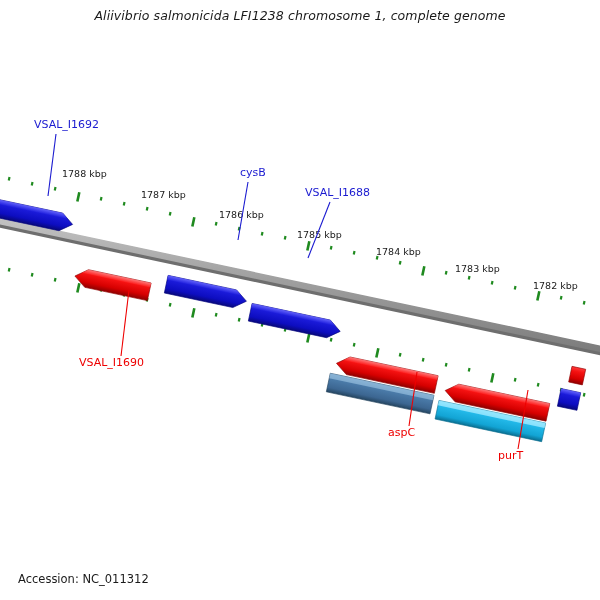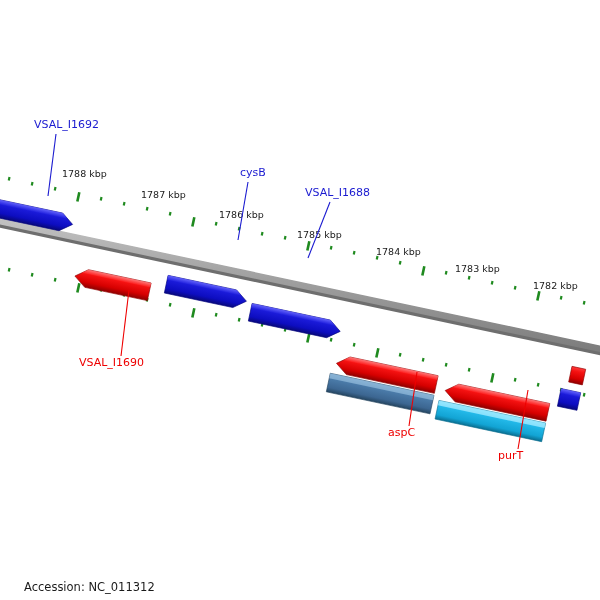--- a/index.html
+++ b/index.html
@@ -33,24 +33,23 @@
   }
   #map-canvas {
     position: absolute;
     top: 0;
     left: 0;
     width: 600px;
     height: 600px;
   }
   .footer-text {
     position: absolute;
-    bottom: 6px;
+    bottom: 14px;
     font-size: 11.5px;
     color: #1a1a1a;
-    margin-left: 6px;
   }
   #accession {
     left: 18px;
   }
   #stats {
     left: 262px;
   }
   .ruler-lbl {
     font-size: 9.5px;
     fill: #1a1a1a;
@@ -62,20 +61,21 @@
   .gene-lbl-rev {
     font-size: 11px;
     fill: #ee0000;
   }
 </style>
 </head>
 <body>
 
 <div id="viewer">
 
+  <div id="title">Aliivibrio salmonicida LFI1238 chromosome 1, complete genome</div>
 
   <svg id="map-canvas" viewBox="0 0 600 600">
     <defs>
 
       <linearGradient id="gradBlue" x1="0" y1="0" x2="0" y2="1">
         <stop offset="0%" stop-color="#3a3ae8"></stop>
         <stop offset="28%" stop-color="#1a1ad8"></stop>
         <stop offset="72%" stop-color="#0d0dc0"></stop>
         <stop offset="100%" stop-color="#08087a"></stop>
       </linearGradient>

